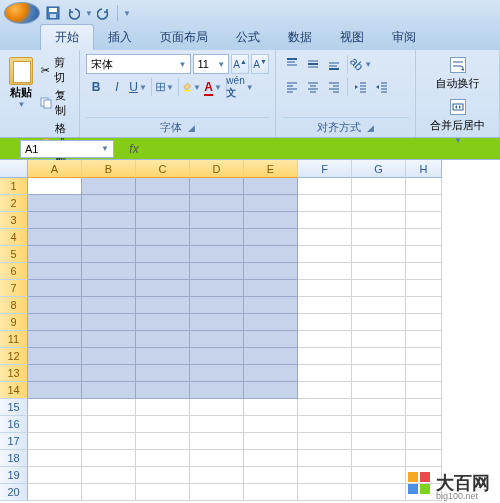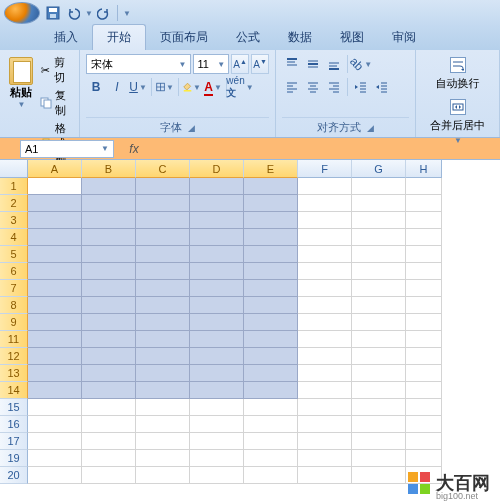--- a/index.html
+++ b/index.html
@@ -43,21 +43,21 @@
     .dd { font-size: 8px; padding-left: 1px; color: #5a7fad; }
     
     .align-group { width: 140px; }
     .align-row { display: flex; gap: 1px; align-items: center; margin-bottom: 3px; }
     
     .wrap-group { width: 84px; }
     .wrap-btn { display: flex; align-items: center; gap: 3px; padding: 2px 3px; font-size: 11px; border: 1px solid transparent; border-radius: 2px; margin-bottom: 2px; flex-direction: column; }
     .wrap-mini { width: 16px; height: 16px; border: 1px solid #7a9cc6; background: #fff; display: flex; align-items: center; justify-content: center; font-size: 9px; }
     
     
-    .formula-row { height: 22px; border-bottom: 1px solid #9db8d9; display: flex; align-items: center; background: #fdba74; }
+    .formula-row { height: 22px; border-bottom: 1px solid #9db8d9; display: flex; align-items: center; background: #84cc16; }
     .name-box { width: 94px; height: 18px; border: 1px solid #9db8d9; background: #fff; margin: 0 10px 0 20px; display: flex; align-items: center; padding: 0 4px; font-size: 11px; justify-content: space-between; }
     .fx-btn { width: 20px; font-style: italic; color: #555; text-align: center; }
     
     
     .grid-area { position: relative; }
     .col-headers { display: flex; height: 18px; }
     .corner { width: 28px; height: 18px; background: linear-gradient(#f2f7fd, #dce8f7); border-right: 1px solid #9db8d9; border-bottom: 1px solid #9db8d9; }
     .col-h { height: 18px; background: linear-gradient(#f2f7fd, #dce8f7); border-right: 1px solid #c5d5e8; border-bottom: 1px solid #9db8d9; text-align: center; font-size: 11px; color: #2e5c99; line-height: 18px; }
     .col-h.sel { background: linear-gradient(#ffe8a6, #ffd670); border-bottom: 1px solid #e6a23c; color: #8a5a00; }
     .col-h.last { border-right: 1px solid #9db8d9; }
@@ -106,22 +106,22 @@
           <path d="M5 3 A5 5 0 1 0 10 6" fill="none" stroke="#2e5c99" stroke-width="1.5"></path>
           <path d="M10 3 L10 6 L7 6" fill="none" stroke="#2e5c99" stroke-width="1.5"></path>
         </svg>
     </div>
     <div class="qat-sep"></div>
     <span class="dd">▼</span>
   </div>
 </div>
 
 <div class="ribbon-tabs">
+  <div class="tab active">开始</div>
   <div class="tab">插入</div>
-  <div class="tab active">开始</div>
   <div class="tab">页面布局</div>
   <div class="tab">公式</div>
   <div class="tab">数据</div>
   <div class="tab">视图</div>
   <div class="tab">审阅</div>
 </div>
 
 <div class="ribbon">
 
   <div class="rgroup clip-group">
@@ -525,20 +525,31 @@
         <div class="cell cw"></div>
         <div class="cell cw"></div>
         <div class="cell cw"></div>
         <div class="cell cw"></div>
         <div class="cell cw"></div>
         <div class="cell cw"></div>
         <div class="cell cw"></div>
         <div class="cell cw-h"></div>
       </div>
       <div class="row">
+        <div class="row-h">18</div>
+        <div class="cell cw"></div>
+        <div class="cell cw"></div>
+        <div class="cell cw"></div>
+        <div class="cell cw"></div>
+        <div class="cell cw"></div>
+        <div class="cell cw"></div>
+        <div class="cell cw"></div>
+        <div class="cell cw-h"></div>
+      </div>
+      <div class="row">
         <div class="row-h">19</div>
         <div class="cell cw"></div>
         <div class="cell cw"></div>
         <div class="cell cw"></div>
         <div class="cell cw"></div>
         <div class="cell cw"></div>
         <div class="cell cw"></div>
         <div class="cell cw"></div>
         <div class="cell cw-h"></div>
       </div>

